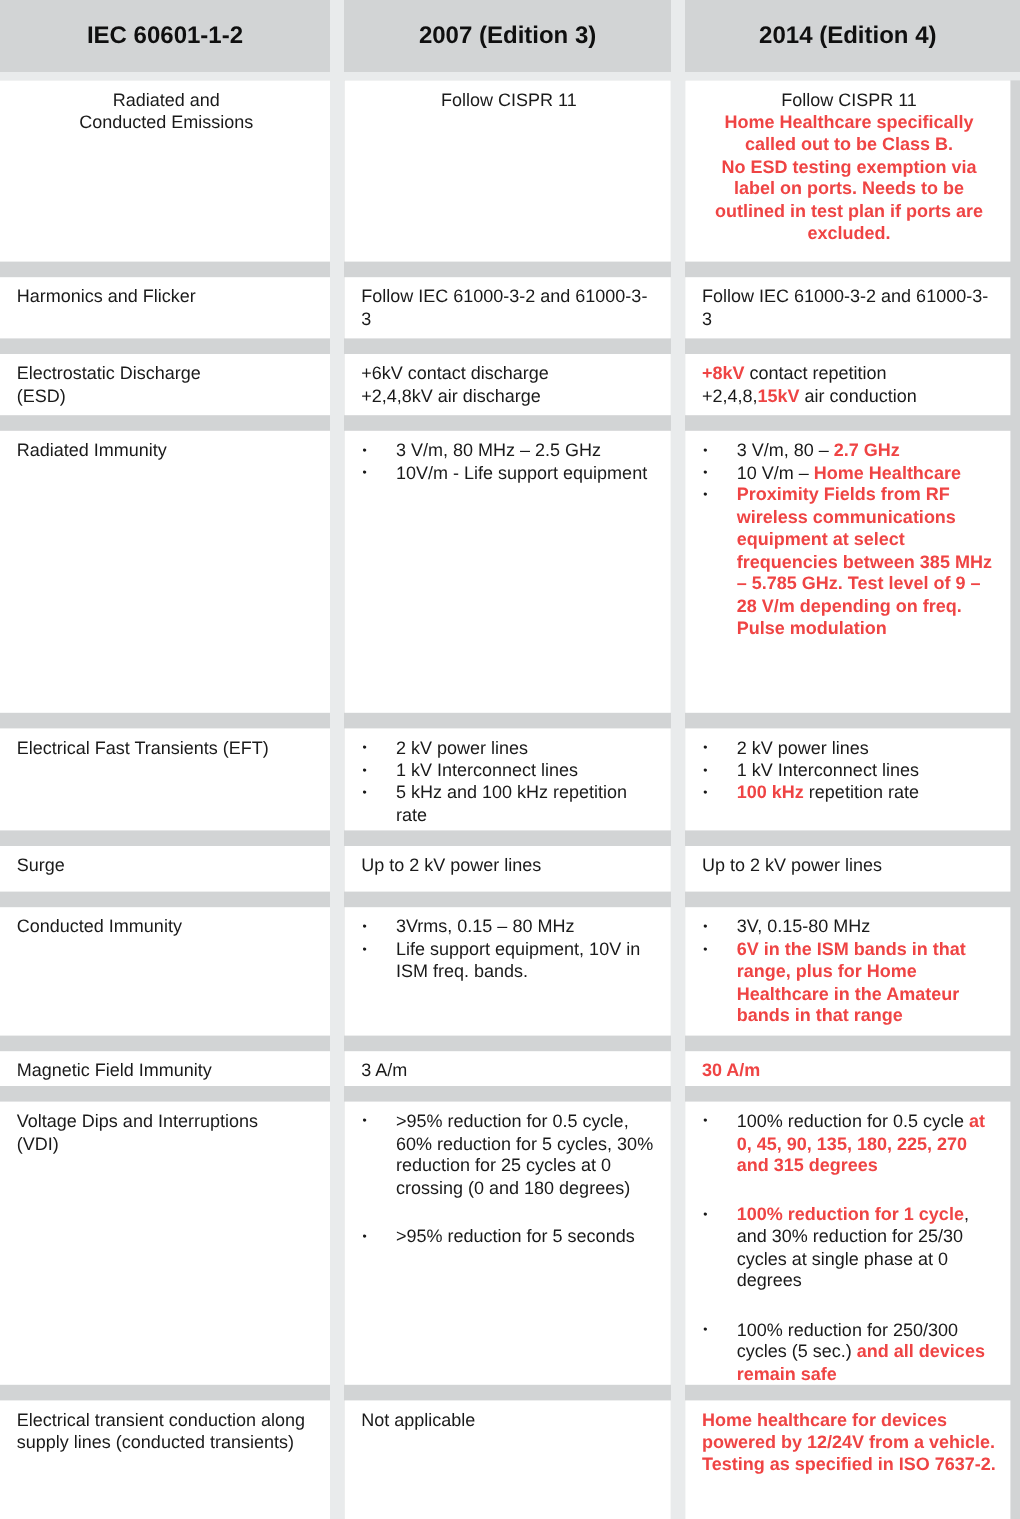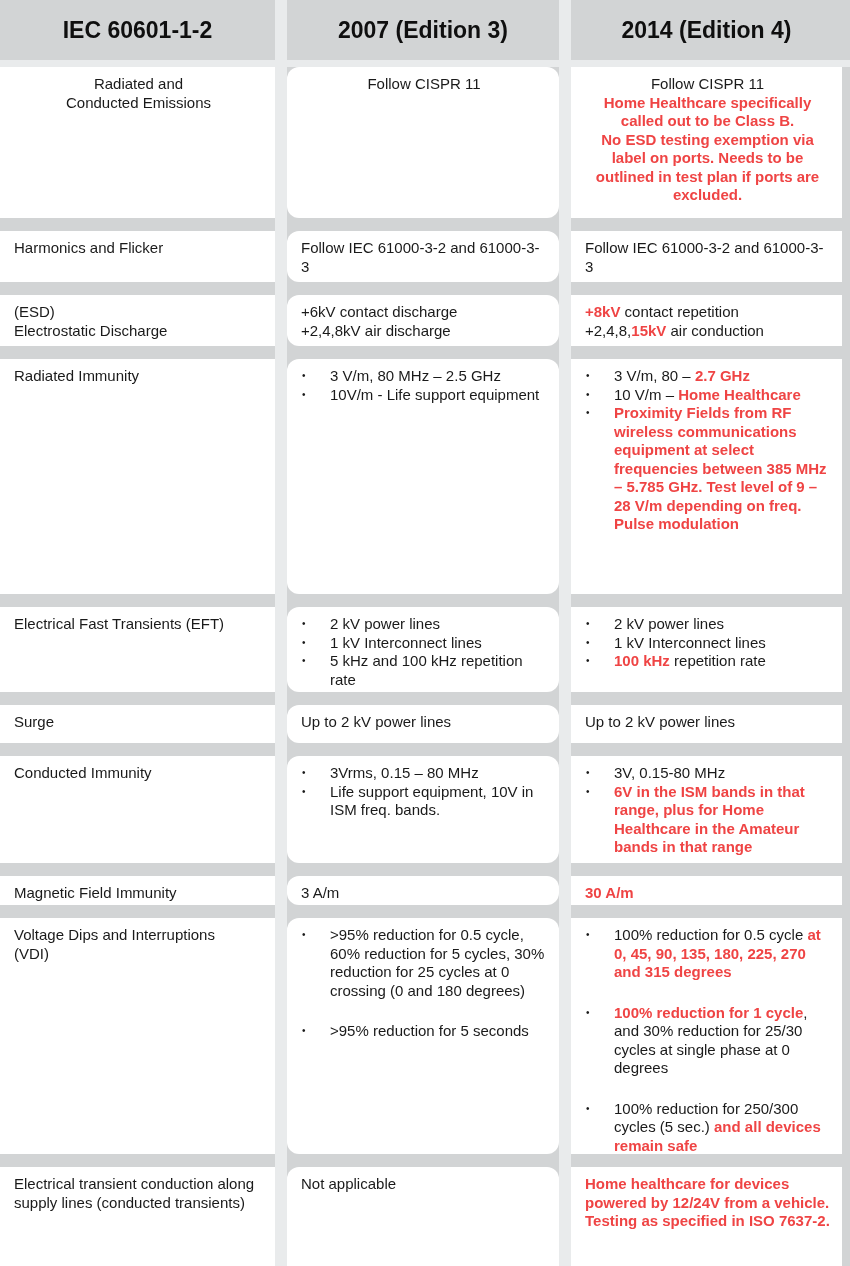--- a/index.html
+++ b/index.html
@@ -13,25 +13,25 @@
       #d2d4d5 0, #d2d4d5 275px,
       #e9ebec 275px, #e9ebec 287px,
       #d2d4d5 287px, #d2d4d5 559px,
       #e9ebec 559px, #e9ebec 571px,
       #d2d4d5 571px, #d2d4d5 100%);
     overflow:hidden;
   }
   .header-row { display:flex; height:60px; }
   .hcell {
     display:flex; align-items:center; justify-content:center;
-    font-weight:bold; font-size:23px; color:#0f0f0f;
+    font-weight:bold; font-size:20px; color:#0f0f0f;
     text-align:center;
   }
   .c1 { width:275px; }
-  .c2 { width:272px;border-radius:12px; }
+  .c2 { width:272px; }
   .c3 { width:271px; }
   .vgap { width:12px; flex:0 0 12px; }
   .headgap { height:7px; background:#e9ebec; width:100%; }
   .rowgap { height:13px; }
   .row { display:flex; }
   .cell {
     background:#ffffff;
     padding:8px 12px 6px 14px;
     font-size:15px; line-height:18.5px;
     overflow:hidden;
@@ -94,22 +94,22 @@
           <div class="para"><span class="seg">Follow IEC 61000-3-2 and 61000-3-3</span></div>
         </div>
         <div class="vgap"></div>
         <div class="cell c3">
           <div class="para"><span class="seg">Follow IEC 61000-3-2 and 61000-3-3</span></div>
         </div>
       </div>
       <div class="rowgap"></div>
       <div class="row row2">
         <div class="cell c1">
+          <div class="line">Electrostatic Discharge</div>
           <div class="line">(ESD)</div>
-          <div class="line">Electrostatic Discharge</div>
         </div>
         <div class="vgap"></div>
         <div class="cell c2">
           <div class="para"><span class="seg">+6kV contact discharge</span></div>
           <div class="para"><span class="seg">+2,4,8kV air discharge</span></div>
         </div>
         <div class="vgap"></div>
         <div class="cell c3">
           <div class="para"><span class="seg b">+8kV</span><span class="seg"> contact repetition</span></div>
           <div class="para"><span class="seg">+2,4,8,</span><span class="seg b">15kV</span><span class="seg"> air conduction</span></div>

